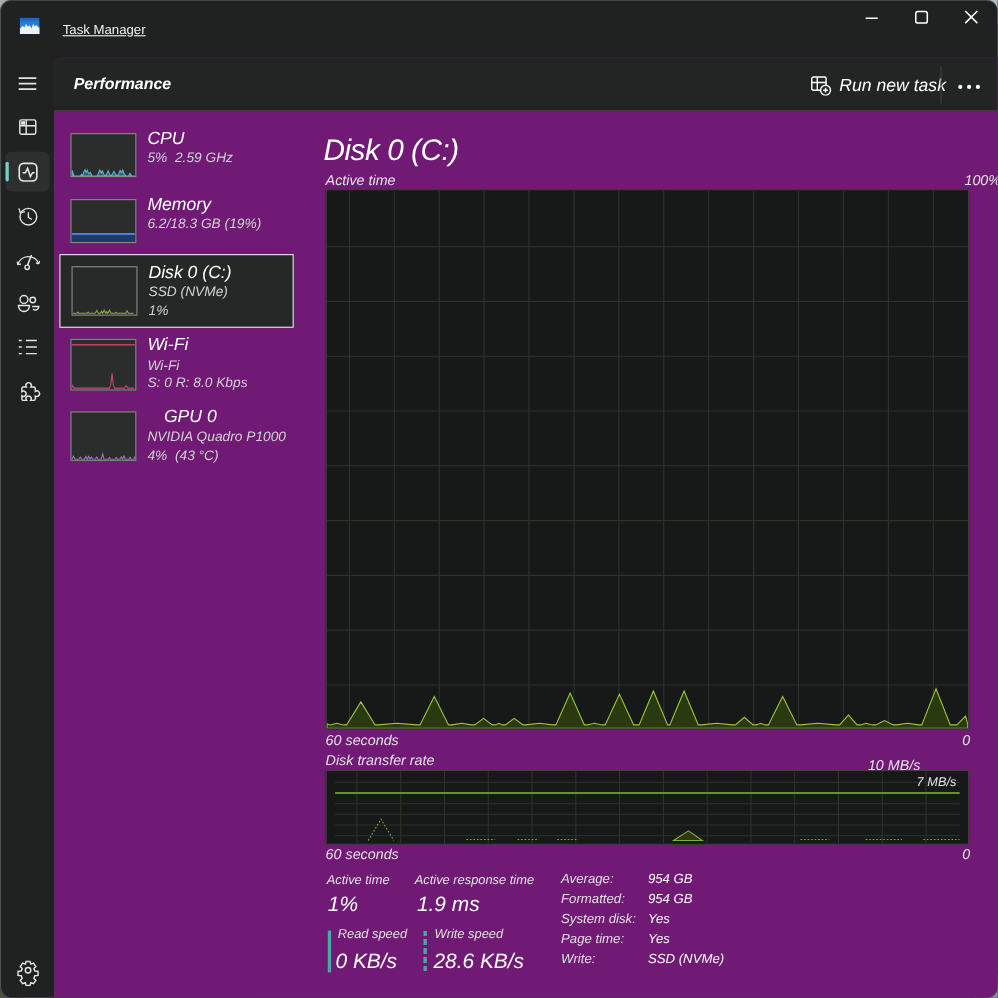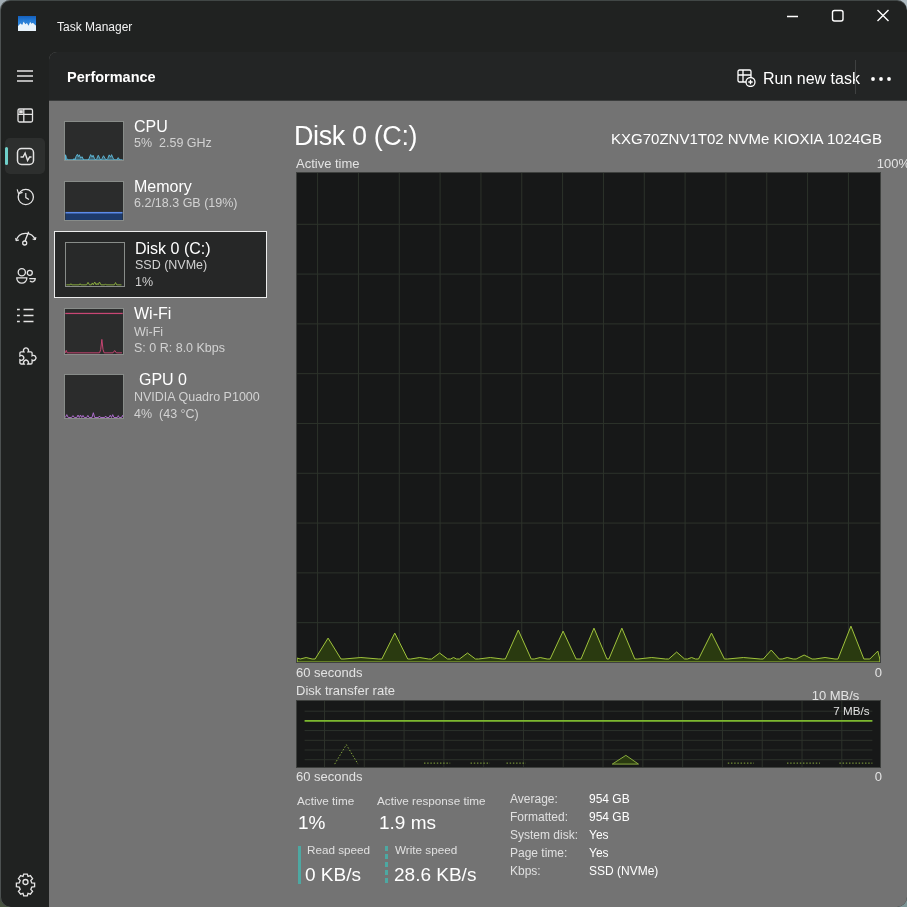--- a/index.html
+++ b/index.html
@@ -5,29 +5,29 @@
   * { margin:0; padding:0; box-sizing:border-box; }
   html,body { width:907px; height:907px; overflow:hidden; }
   body { font-family:"Liberation Sans", sans-serif; position:relative; background:#6b7a76; }
   .corner { position:absolute; width:22px; height:22px; }
   #win { position:absolute; inset:0; border-radius:10px; background:#202221; overflow:hidden;
          box-shadow: inset 1px 0 0 rgba(130,140,140,.45), inset 0 1px 0 rgba(130,140,140,.35); }
   .abs { position:absolute; }
   .txt { color:#fff; white-space:nowrap; }
 
   
-  #tbtext { left:57px; top:20px; font-size:12px; color:#f2f2f2; }
+  #tbtext { left:57px; top:20px; font-size:12px; color:#f2f2f2;text-decoration:underline; }
 
   
   #navsel { left:5px; top:138px; width:40px; height:36px; background:#2d2f2e; border-radius:5px; }
   #navaccent { left:5px; top:147px; width:3px; height:18px; background:#6fd0ca; border-radius:2px; }
 
   
-  #panel { left:49px; top:52px; width:858px; height:855px; background:#737373;
-           border-top-left-radius:8px; }
+  #panel { left:49px; top:52px; width:858px; height:855px; background:#701a75;
+           border-top-left-radius:8px;font-style:italic; }
   #cmdbar { left:0; top:0; width:858px; height:49px; background:#232525;
             border-top-left-radius:8px; border-bottom:1px solid #3a3c3c; }
   #perf { left:18px; top:17px; font-size:14.5px; font-weight:700; color:#fff; }
   #runtxt { left:714px; top:18px; font-size:16px; color:#fff; }
   #cmdsep { left:806px; top:8px; width:1px; height:34px; background:#3f4141; }
 
   
   .mini { position:absolute; background:#2b2c2c; border:1px solid #888c89; }
   .ititle { position:absolute; font-size:16px; color:#fff; white-space:nowrap; }
   .isub { position:absolute; font-size:12.5px; color:#d2d2d2; white-space:nowrap; }
@@ -150,41 +150,40 @@
       <rect x="0" y="4" width="60" height="1.3" fill="#c94674"></rect>
       <path d="M0,45.8 l1,-2.6 1,2.6 h33.8 l1.2,-3.5 1.2,-10.5 1.2,10.5 1.2,3.5 h9.2 l1.8,-2.4 1.8,2.4 h5.8" fill="none" stroke="#cc4574" stroke-width="1"></path>
     </svg>
     <div class="ititle" style="left:85px;top:253px">Wi-Fi</div>
     <div class="isub" style="left:85px;top:273px">Wi-Fi</div>
     <div class="isub" style="left:85px;top:289px">S: 0 R: 8.0 Kbps</div>
 
     <svg class="mini" style="left:15px;top:322px" width="60" height="45" viewBox="0 0 60 45">
       <path d="M0,44.5 l1.5,-3 1.5,3 h3.5 l1.5,-2 1.5,2 h2.5 l1.3,-2.6 1.3,2.6 1.3,-2.6 1.3,2.6 1.3,-2.2 1.3,2.2 h2.5 l1.3,-2.2 1.3,2.2 h3 l1.4,-5 1.4,5 h4 l1,-1.6 1,1.6 h4.5 l1,-1.6 1,1.6 h2.5 l1.3,-2.4 1.3,2.4 1.3,-3 1.3,3 h3.5 l1,-2 1,2 h2.5 l1,-2.2 1,2.2" fill="none" stroke="#b06fd0" stroke-width="1"></path>
     </svg>
-    <div class="ititle" style="left:90px;top:319px">GPU 0</div>
+    <div class="ititle" style="left:100px;top:319px">GPU 0</div>
     <div class="isub" style="left:85px;top:338px">NVIDIA Quadro P1000</div>
     <div class="isub" style="left:85px;top:355px">4%&nbsp; (43 °C)</div>
 
     <div class="abs" id="bigtitle">Disk 0 (C:)</div>
-    <div class="lbl" style="left:430px;top:78px;width:403px;text-align:right;font-size:15px;color:#fff">KXG70ZNV1T02 NVMe KIOXIA 1024GB</div>
     <div class="lbl" style="left:247px;top:104px">Active time</div>
     <div class="lbl" style="left:788px;top:104px;width:73px;text-align:right">100%</div>
 
     <svg class="graphbox" style="left:247px;top:120px" width="585" height="491" viewBox="0 0 585 491">
       <g stroke="#2d332b" stroke-width="1">
         <path d="M20.5,0 V491 M61.5,0 V491 M102.5,0 V491 M143.5,0 V491 M184.5,0 V491 M225.5,0 V491 M266.5,0 V491 M307.5,0 V491 M348.5,0 V491 M389.5,0 V491 M430.5,0 V491 M471.5,0 V491 M512.5,0 V491 M553.5,0 V491"></path>
         <path d="M0,51.5 H585 M0,101.5 H585 M0,151.5 H585 M0,201.5 H585 M0,251.5 H585 M0,301.5 H585 M0,351.5 H585 M0,401.5 H585 M0,451.5 H585"></path>
       </g>
       <path d="M0,491 L0,487.0 L3,488.0 L9,486.5 L15,488.0 L18,488.0 L31,467.0 L44,488.0 L47,488.0 L64,486.5 L82,488.0 L85,488.0 L98,462.0 L111,488.0 L114,488.0 L123,486.5 L132,488.0 L135,488.0 L143,482.0 L151,488.0 L154,488.0 L157,486.5 L160,488.0 L163,488.0 L171,482.0 L179,488.0 L182,488.0 L194,486.5 L206,488.0 L209,488.0 L222,459.0 L235,488.0 L238,488.0 L244,486.5 L251,488.0 L254,488.0 L267,460.0 L280,488.0 L285,488.0 L298,457.0 L311,488.0 L313,488.0 L326,457.0 L339,488.0 L342,488.0 L356,486.5 L370,488.0 L373,488.0 L381,481.0 L389,488.0 L392,488.0 L396,486.5 L400,488.0 L403,488.0 L416,462.0 L429,488.0 L432,488.0 L448,486.5 L465,488.0 L468,488.0 L476,479.0 L484,488.0 L487,488.0 L492,486.5 L498,488.0 L501,488.0 L509,484.0 L517,488.0 L520,488.0 L530,486.5 L540,488.0 L543,488.0 L556,455.0 L569,488.0 L575,488.0 L583,480.0 L585,488.0 L585,491 Z" fill="#2a3a10" stroke="#a0c43c" stroke-width="1"></path>
     </svg>
     <div class="lbl" style="left:247px;top:613px">60 seconds</div>
     <div class="lbl" style="left:760px;top:613px;width:73px;text-align:right">0</div>
 
     <div class="lbl" style="left:247px;top:631px">Disk transfer rate</div>
-    <div class="lbl" style="left:740px;top:636px;width:93px;text-align:center">10 MB/s</div>
+    <div class="lbl" style="left:740px;top:636px;width:93px;text-align:left">10 MB/s</div>
 
     <svg class="graphbox" style="left:247px;top:648px" width="585" height="68" viewBox="0 0 585 68">
       <g stroke="#2d332b" stroke-width="1">
         <path d="M20.5,0 V68 M61.5,0 V68 M102.5,0 V68 M143.5,0 V68 M184.5,0 V68 M225.5,0 V68 M266.5,0 V68 M307.5,0 V68 M348.5,0 V68 M389.5,0 V68 M430.5,0 V68 M471.5,0 V68 M512.5,0 V68 M553.5,0 V68"></path>
         <path d="M0,10.5 H585 M0,20.5 H585 M0,30.5 H585 M0,40.5 H585 M0,50.5 H585 M0,60.5 H585"></path>
       </g>
       <line x1="0" y1="20.5" x2="585" y2="20.5" stroke="#7cb82f" stroke-width="1.6"></line>
       <g fill="none" stroke="#8aad3f" stroke-width="1" stroke-dasharray="1.5,1.8">
         <path d="M31,65 L43,45 L55,65"></path>
         <path d="M123,64 H150 M171,64 H191 M208,64 H228 M436,64 H463 M497,64 H531 M551,64 H585"></path>
@@ -209,16 +208,16 @@
     <div class="sval" style="left:345px;top:812px">28.6 KB/s</div>
 
     <div class="kv" style="left:461px;top:740px">Average:</div>
     <div class="kvv" style="left:540px;top:740px">954 GB</div>
     <div class="kv" style="left:461px;top:758px">Formatted:</div>
     <div class="kvv" style="left:540px;top:758px">954 GB</div>
     <div class="kv" style="left:461px;top:776px">System disk:</div>
     <div class="kvv" style="left:540px;top:776px">Yes</div>
     <div class="kv" style="left:461px;top:794px">Page time:</div>
     <div class="kvv" style="left:540px;top:794px">Yes</div>
-    <div class="kv" style="left:461px;top:812px">Kbps:</div>
+    <div class="kv" style="left:461px;top:812px">Write:</div>
     <div class="kvv" style="left:540px;top:812px">SSD (NVMe)</div>
   </div>
 </div>
 
 </body></html>

